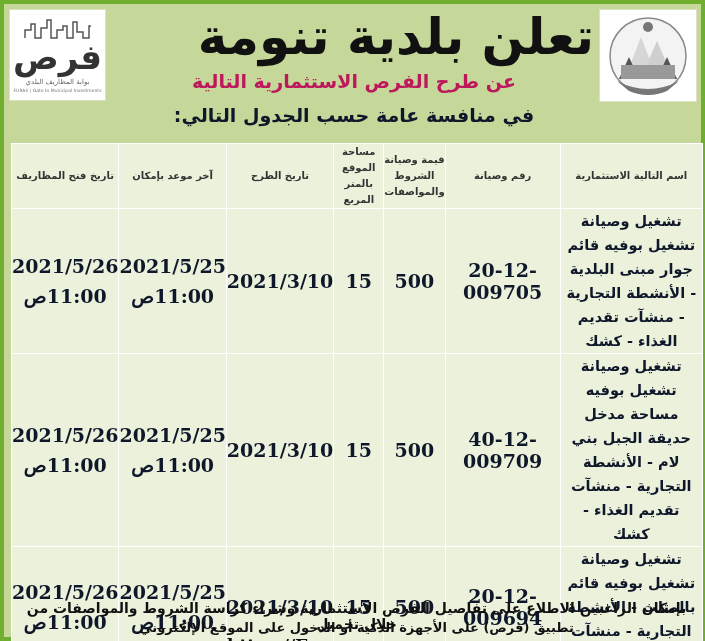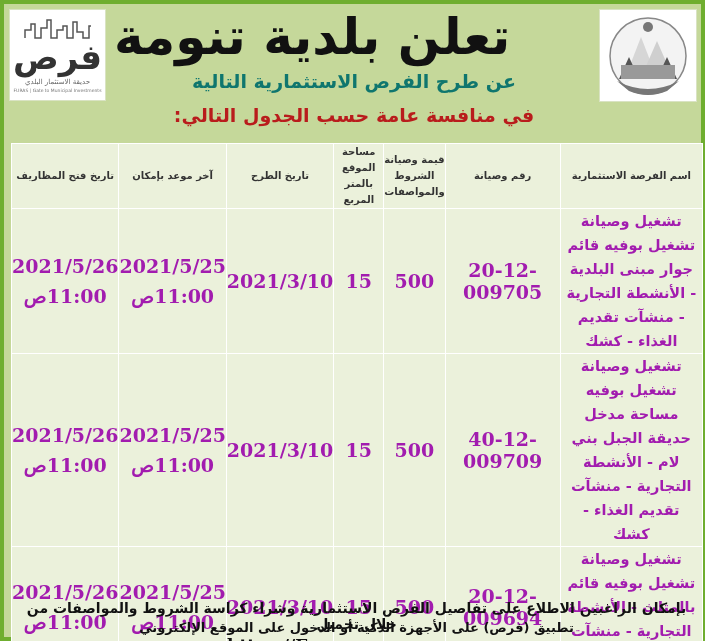--- a/index.html
+++ b/index.html
@@ -13,39 +13,39 @@
     position: absolute; background: #ffffff; border: 1px solid #d9e3c3;
     display: flex; align-items: center; justify-content: center; flex-direction: column;
   }
   .logo-left { left: 5px; top: 5px; width: 97px; height: 92px; }
   .logo-right { left: 595px; top: 5px; width: 98px; height: 93px; }
   .furas-word { font-family: "DejaVu Sans", sans-serif; font-size: 34px; font-weight: bold; color: #333; line-height: 1; direction: rtl; }
   .furas-sub { font-size: 7px; color: #666; direction: rtl; margin-top: 4px; }
   .furas-en { font-size: 4.5px; color: #777; margin-top: 2px; }
   .title {
     position: absolute; left: 110px; top: 2px; width: 480px; height: 62px;
-    text-align: left; direction: rtl;
+    text-align: right; direction: rtl;
     font-family: "DejaVu Sans", sans-serif; font-weight: bold; font-size: 50px; color: #111;
     letter-spacing: 2px; line-height: 62px;
   }
   .subtitle1 {
     position: absolute; left: 110px; top: 66px; width: 480px; text-align: center; direction: rtl;
-    font-weight: bold; font-size: 19px; color: #0f766e;
+    font-weight: bold; font-size: 19px; color: #be185d;
   }
   .subtitle2 {
     position: absolute; left: 110px; top: 100px; width: 480px; text-align: center; direction: rtl;
-    font-weight: bold; font-size: 19px; color: #b91c1c;
+    font-weight: bold; font-size: 19px; color: #0f172a;
   }
   table.grid {
     position: absolute; left: 7px; top: 139px; width: 692px; height: 455px;
     border-collapse: collapse; direction: rtl; background: #ebf1db;
   }
   table.grid th, table.grid td { border: 1px solid #ffffff; text-align: center; vertical-align: middle; }
   table.grid th { font-size: 10px; font-weight: bold; color: #333; height: 53px; line-height: 16px; }
-  table.grid td { font-family: "DejaVu Serif", serif; font-weight: bold; font-size: 19px; color: #a21caf; height: 100px; }
+  table.grid td { font-family: "DejaVu Serif", serif; font-weight: bold; font-size: 19px; color: #0f172a; height: 100px; }
   table.grid td.name { font-family: "DejaVu Sans", sans-serif; font-size: 14.5px; line-height: 24px; text-align: center; padding: 0 4px; }
   table.grid td.dt { line-height: 30px; }
   .footer1, .footer2 {
     position: absolute; left: 10px; width: 685px; text-align: center; direction: rtl;
     font-weight: bold; color: #111;
   }
   .footer1 { top: 596px; font-size: 14px; }
   .footer2 { top: 616px; font-size: 13px; }
   .url { font-family: "DejaVu Serif", serif; font-size: 17px; }
   svg { display: block; }
@@ -53,21 +53,21 @@
 </head>
 <body>
 
 <div class="frame">
 
   <div class="logo-box logo-left">
     <svg width="70" height="22" viewBox="0 0 70 22">
       <polyline points="2,20 2,12 8,12 8,6 12,6 12,20 18,20 18,10 24,10 24,2 28,2 28,20 34,20 34,12 40,12 40,8 44,8 44,20 50,20 50,4 54,4 54,14 60,14 60,20 66,20 66,8 68,8" fill="none" stroke="#555" stroke-width="1.5"></polyline>
     </svg>
     <div class="furas-word">فرص</div>
-    <div class="furas-sub">حديقة الاستثمار البلدي</div>
+    <div class="furas-sub">بوابة المظاريف البلدي</div>
     <div class="furas-en">FURAS | Gate to Municipal Investments</div>
   </div>
 
   <div class="logo-box logo-right">
     <svg width="86" height="86" viewBox="0 0 86 86">
       <circle cx="43" cy="43" r="38" fill="#f3f3f3" stroke="#888" stroke-width="1.5"></circle>
       <circle cx="43" cy="14" r="5" fill="#777"></circle>
       <polygon points="22,60 36,24 50,60" fill="#d6d6d6"></polygon>
       <polygon points="38,60 52,28 66,60" fill="#cfcfcf"></polygon>
       <polygon points="14,66 24,44 34,66" fill="#555"></polygon>
@@ -86,21 +86,21 @@
       <col style="width:162px">
         <col style="width:124px">
         <col style="width:56px">
         <col style="width:54px">
       <col style="width:98px">
         <col style="width:96px">
         <col style="width:102px">
     </colgroup>
     <thead>
       <tr>
-        <th>اسم الفرصة الاستثمارية</th>
+        <th>اسم التالية الاستثمارية</th>
         <th>رقم وصيانة</th>
         <th>قيمة وصيانة الشروط والمواصفات</th>
         <th>مساحة الموقع بالمتر المربع</th>
         <th>تاريخ الطرح</th>
         <th>آخر موعد بإمكان</th>
         <th>تاريخ فتح المظاريف</th>
       </tr>
     </thead>
     <tbody>
       <tr>

